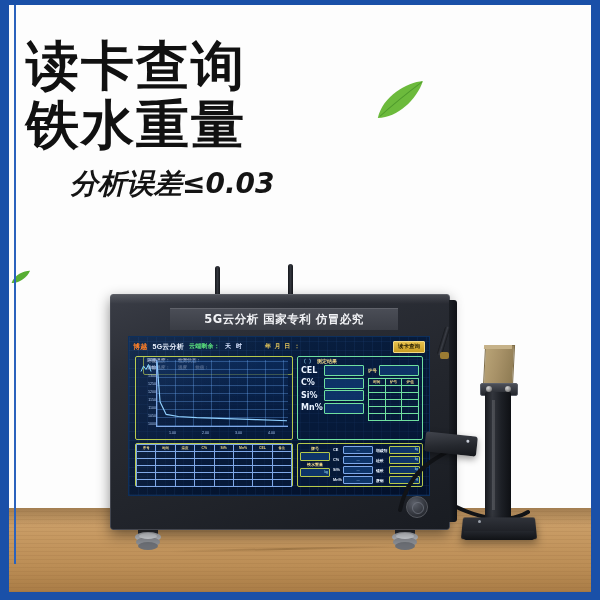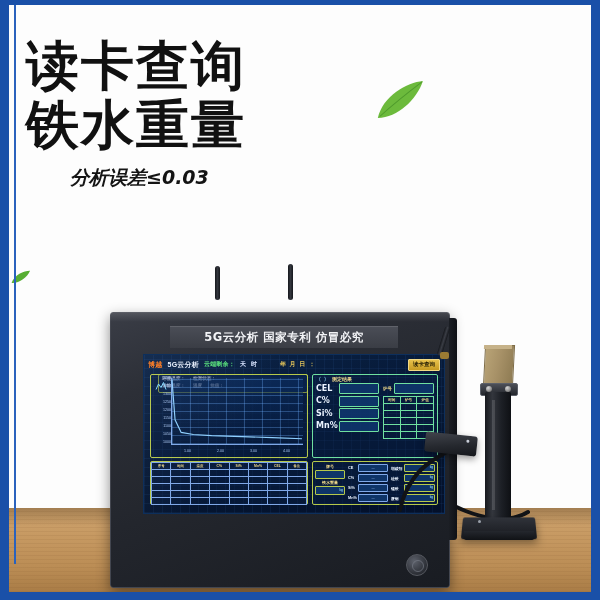--- a/index.html
+++ b/index.html
@@ -35,31 +35,31 @@
 
   
   .headline{position:absolute;left:26px;top:36px;z-index:20;}
   .hl-line{
     font-family:"DejaVu Sans","Liberation Sans",sans-serif;
     font-size:53px;font-weight:700;color:#111;letter-spacing:2px;line-height:1.12;white-space:nowrap;
   }
   .hl-sub{
     margin-top:10px;margin-left:44px;
     font-family:"DejaVu Sans","Liberation Sans",sans-serif;
-    font-size:19px;font-weight:700;font-style:italic;color:#141414;letter-spacing:0px;white-space:nowrap;
+    font-size:28px;font-weight:700;font-style:italic;color:#141414;letter-spacing:0px;white-space:nowrap;
   }
 
   
   .leaf{position:absolute;z-index:18;}
   .leaf-main{left:372px;top:88px;width:58px;height:26px;transform:rotate(-22deg);}
   .leaf-small{left:10px;top:272px;width:22px;height:11px;transform:rotate(-16deg);}
   .leaf svg{display:block;width:100%;height:100%;}
 
   
-  .device{position:absolute;left:110px;top:312px;width:340px;height:276px;z-index:30;}
+  .device{position:absolute;left:110px;top:294px;width:340px;height:236px;z-index:30;}
   .dev-body{
     position:absolute;inset:0;border-radius:3px;
     background:linear-gradient(160deg,#3a3d46 0%,#2c2f37 22%,#23262d 55%,#191c22 100%);
     box-shadow:0 5px 14px rgba(0,0,0,.45);
     border:1px solid #43464f;
   }
   .dev-topglow{position:absolute;left:0;top:0;width:100%;height:10px;border-radius:3px 3px 0 0;
     background:linear-gradient(180deg,rgba(255,255,255,.14),rgba(255,255,255,0));}
   .dev-side{position:absolute;right:-7px;top:6px;width:8px;height:222px;
     background:linear-gradient(90deg,#1b1e24,#0f1116);border-radius:0 3px 3px 0;}
@@ -97,21 +97,21 @@
   
   .foot{position:absolute;z-index:28;}
   .foot svg{display:block;}
   .foot-a{left:131px;top:528px;}
   .foot-b{left:388px;top:528px;}
 
   
   .screen{
     position:absolute;left:18px;top:42px;width:300px;height:158px;
     background:linear-gradient(165deg,#0a2348 0%,#071b3a 35%,#051530 70%,#03102a 100%);
-    border:1px solid #0d2f5c;overflow:hidden;margin-left:15px;
+    border:1px solid #0d2f5c;overflow:hidden;
   }
   .scr-grid{position:absolute;inset:0;opacity:.30;
     background-image:
       repeating-linear-gradient(0deg,rgba(90,160,255,.22) 0 1px,transparent 1px 9px),
       repeating-linear-gradient(90deg,rgba(90,160,255,.22) 0 1px,transparent 1px 9px);}
   .scr-glare{position:absolute;left:-40px;top:-30px;width:170px;height:230px;transform:rotate(22deg);
     background:linear-gradient(100deg,rgba(255,255,255,.055),rgba(255,255,255,0) 72%);pointer-events:none;z-index:9;}
 
   
   .s-top{position:absolute;left:4px;top:3px;right:4px;height:13px;display:flex;align-items:center;gap:5px;}

